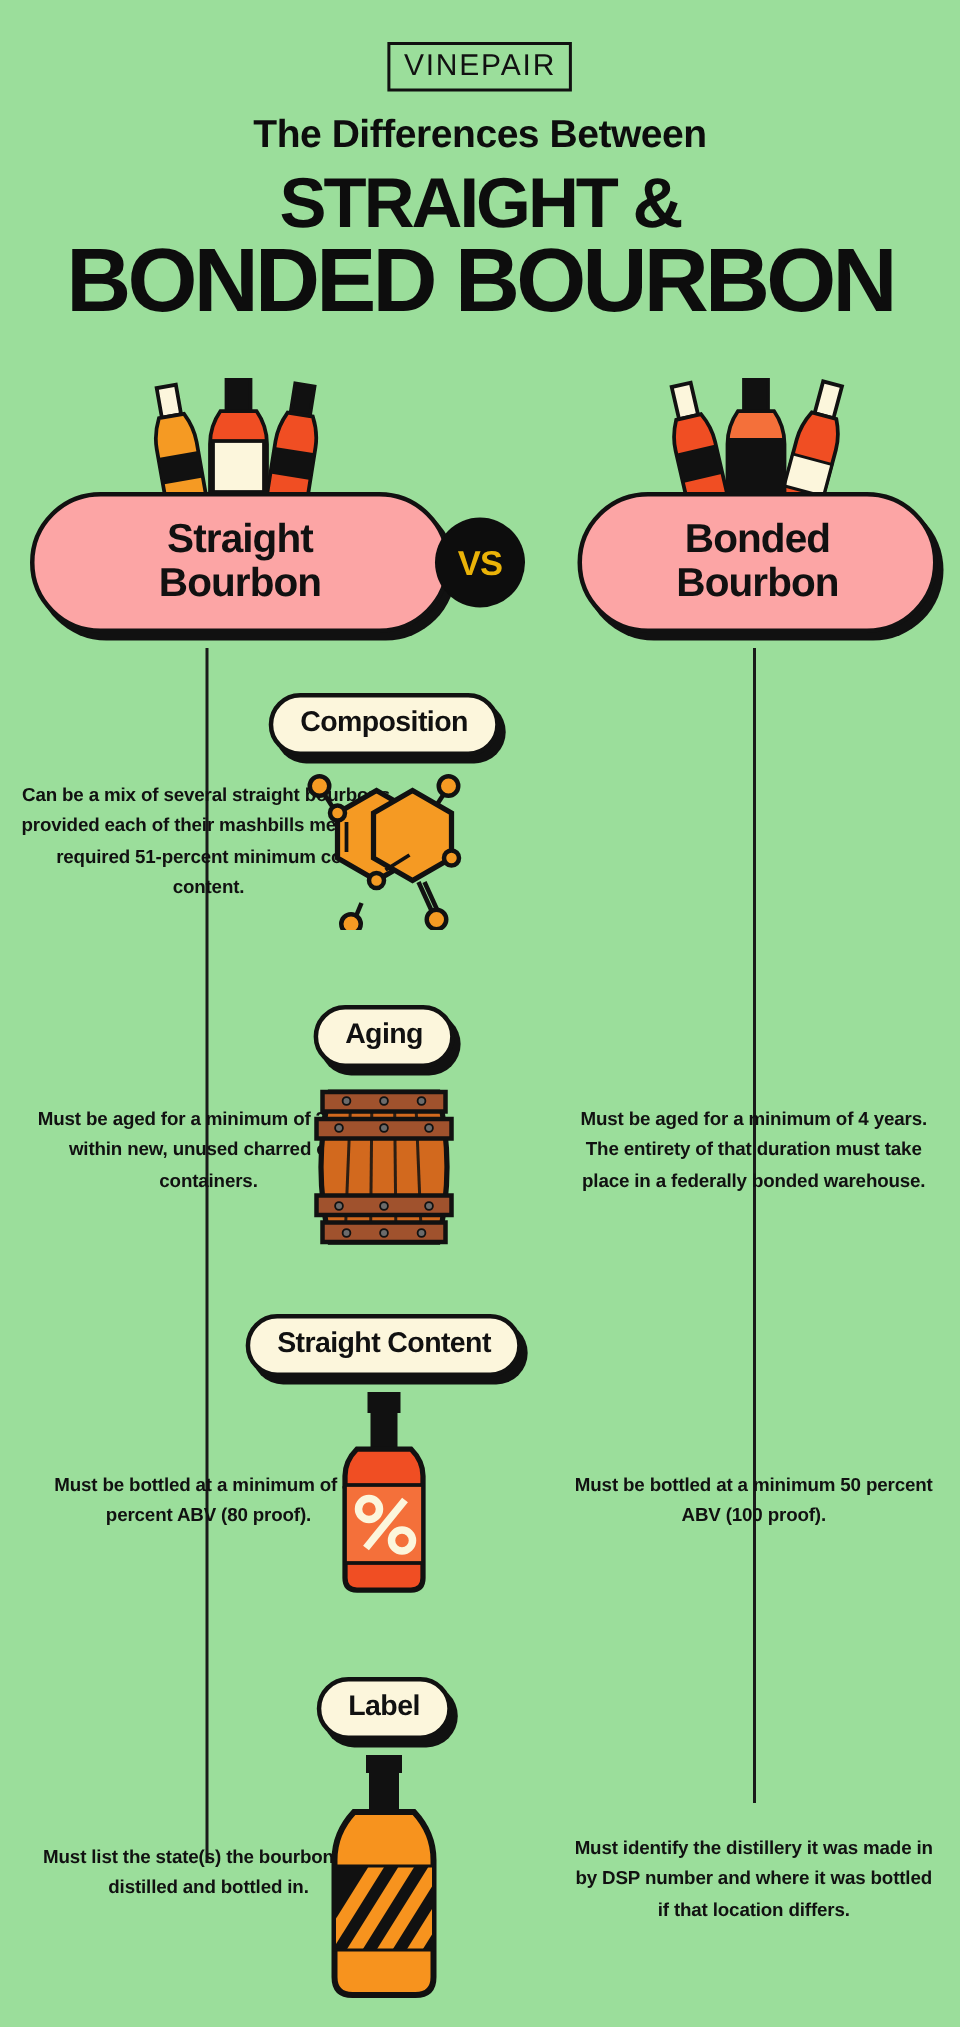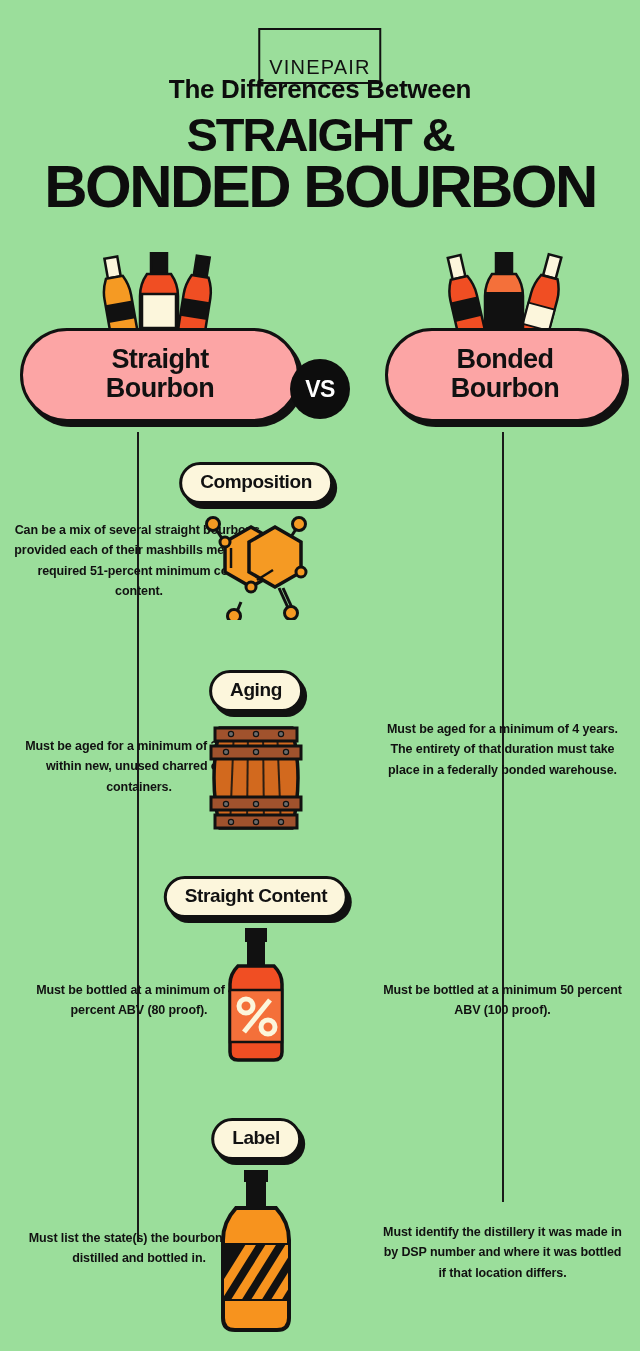--- a/index.html
+++ b/index.html
@@ -25,21 +25,20 @@
     align-items: center;
     justify-content: center;
   }
   .logo-text {
     font-size: 20px;
     letter-spacing: 1.2px;
     color: #111;
     font-weight: 400;
     line-height: 1;
     font-family: "Liberation Sans", sans-serif;
-    margin-top: 23px;
   }
 
   .subtitle {
     position: absolute;
     top: 74px;
     width: 100%;
     text-align: center;
     font-size: 26px;
     font-weight: bold;
     color: #0d0d0d;
@@ -89,27 +88,27 @@
     font-size: 27px;
     font-weight: bold;
     line-height: 1.08;
     color: #111;
     letter-spacing: -0.6px;
     white-space: pre-line;
   }
 
   .vs-badge {
     position: absolute;
-    top: 359px;
+    top: 345px;
     left: 290px;
     width: 60px;
     height: 60px;
     border-radius: 50%;
     background: #0d0d0d;
-    color: #ffffff;
+    color: #eab308;
     display: flex;
     align-items: center;
     justify-content: center;
     font-size: 23px;
     font-weight: bold;
     letter-spacing: -0.5px;
     z-index: 5;
   }
 
   
@@ -289,21 +288,21 @@
         <circle cx="20" cy="86" r="2.6"></circle>
           <circle cx="50" cy="86" r="2.6"></circle>
           <circle cx="80" cy="86" r="2.6"></circle>
         <circle cx="25" cy="104" r="2.6"></circle>
           <circle cx="50" cy="104" r="2.6"></circle>
           <circle cx="75" cy="104" r="2.6"></circle>
       </g>
     </svg>
   </div>
   <div class="desc left" style="top:66px;">Must be aged for a minimum of 2 years within new, unused charred oak containers.</div>
-  <div class="desc right" style="top:49px;">Must be aged for a minimum of 4 years. The entirety of that duration must take place in a federally bonded warehouse.</div>
+  <div class="desc right" style="top:66px;">Must be aged for a minimum of 4 years. The entirety of that duration must take place in a federally bonded warehouse.</div>
 </div>
 
 <div class="row" style="top:876px; height:210px;">
   <div class="cat-pill" style="top:0;">
     <div class="cat-pill-label">Straight Content</div>
   </div>
   <div class="icon-wrap" style="top:52px;">
     <svg width="80" height="140" viewBox="0 0 80 140">
       <rect x="29" y="0" width="22" height="14" fill="#111"></rect>
       <rect x="31" y="12" width="18" height="26" fill="#111"></rect>

